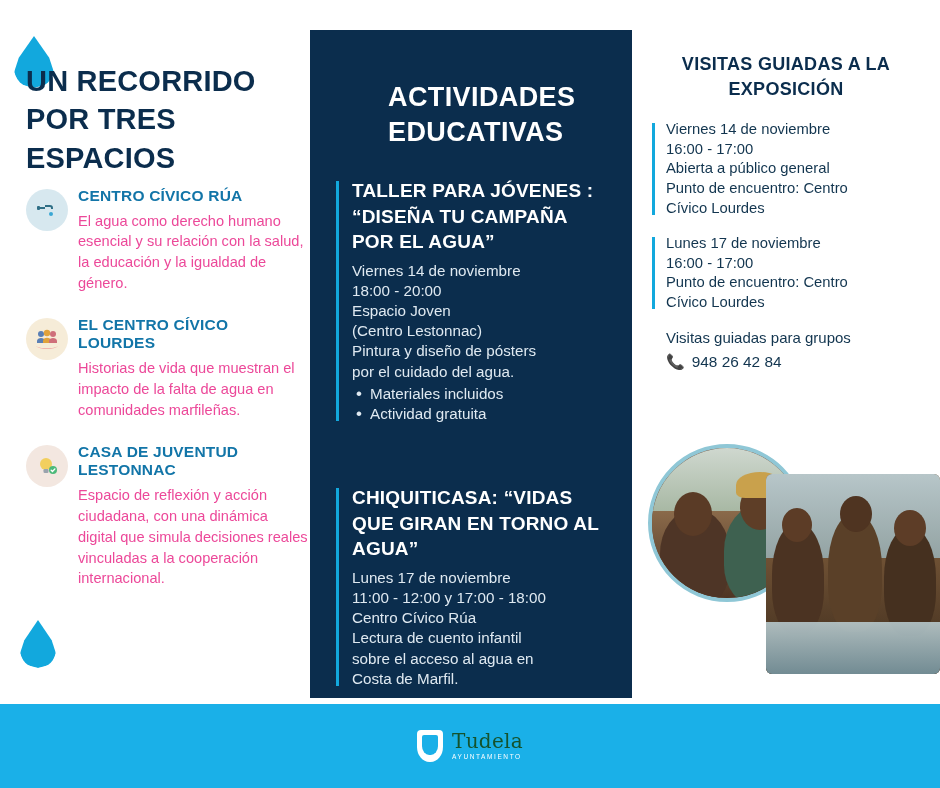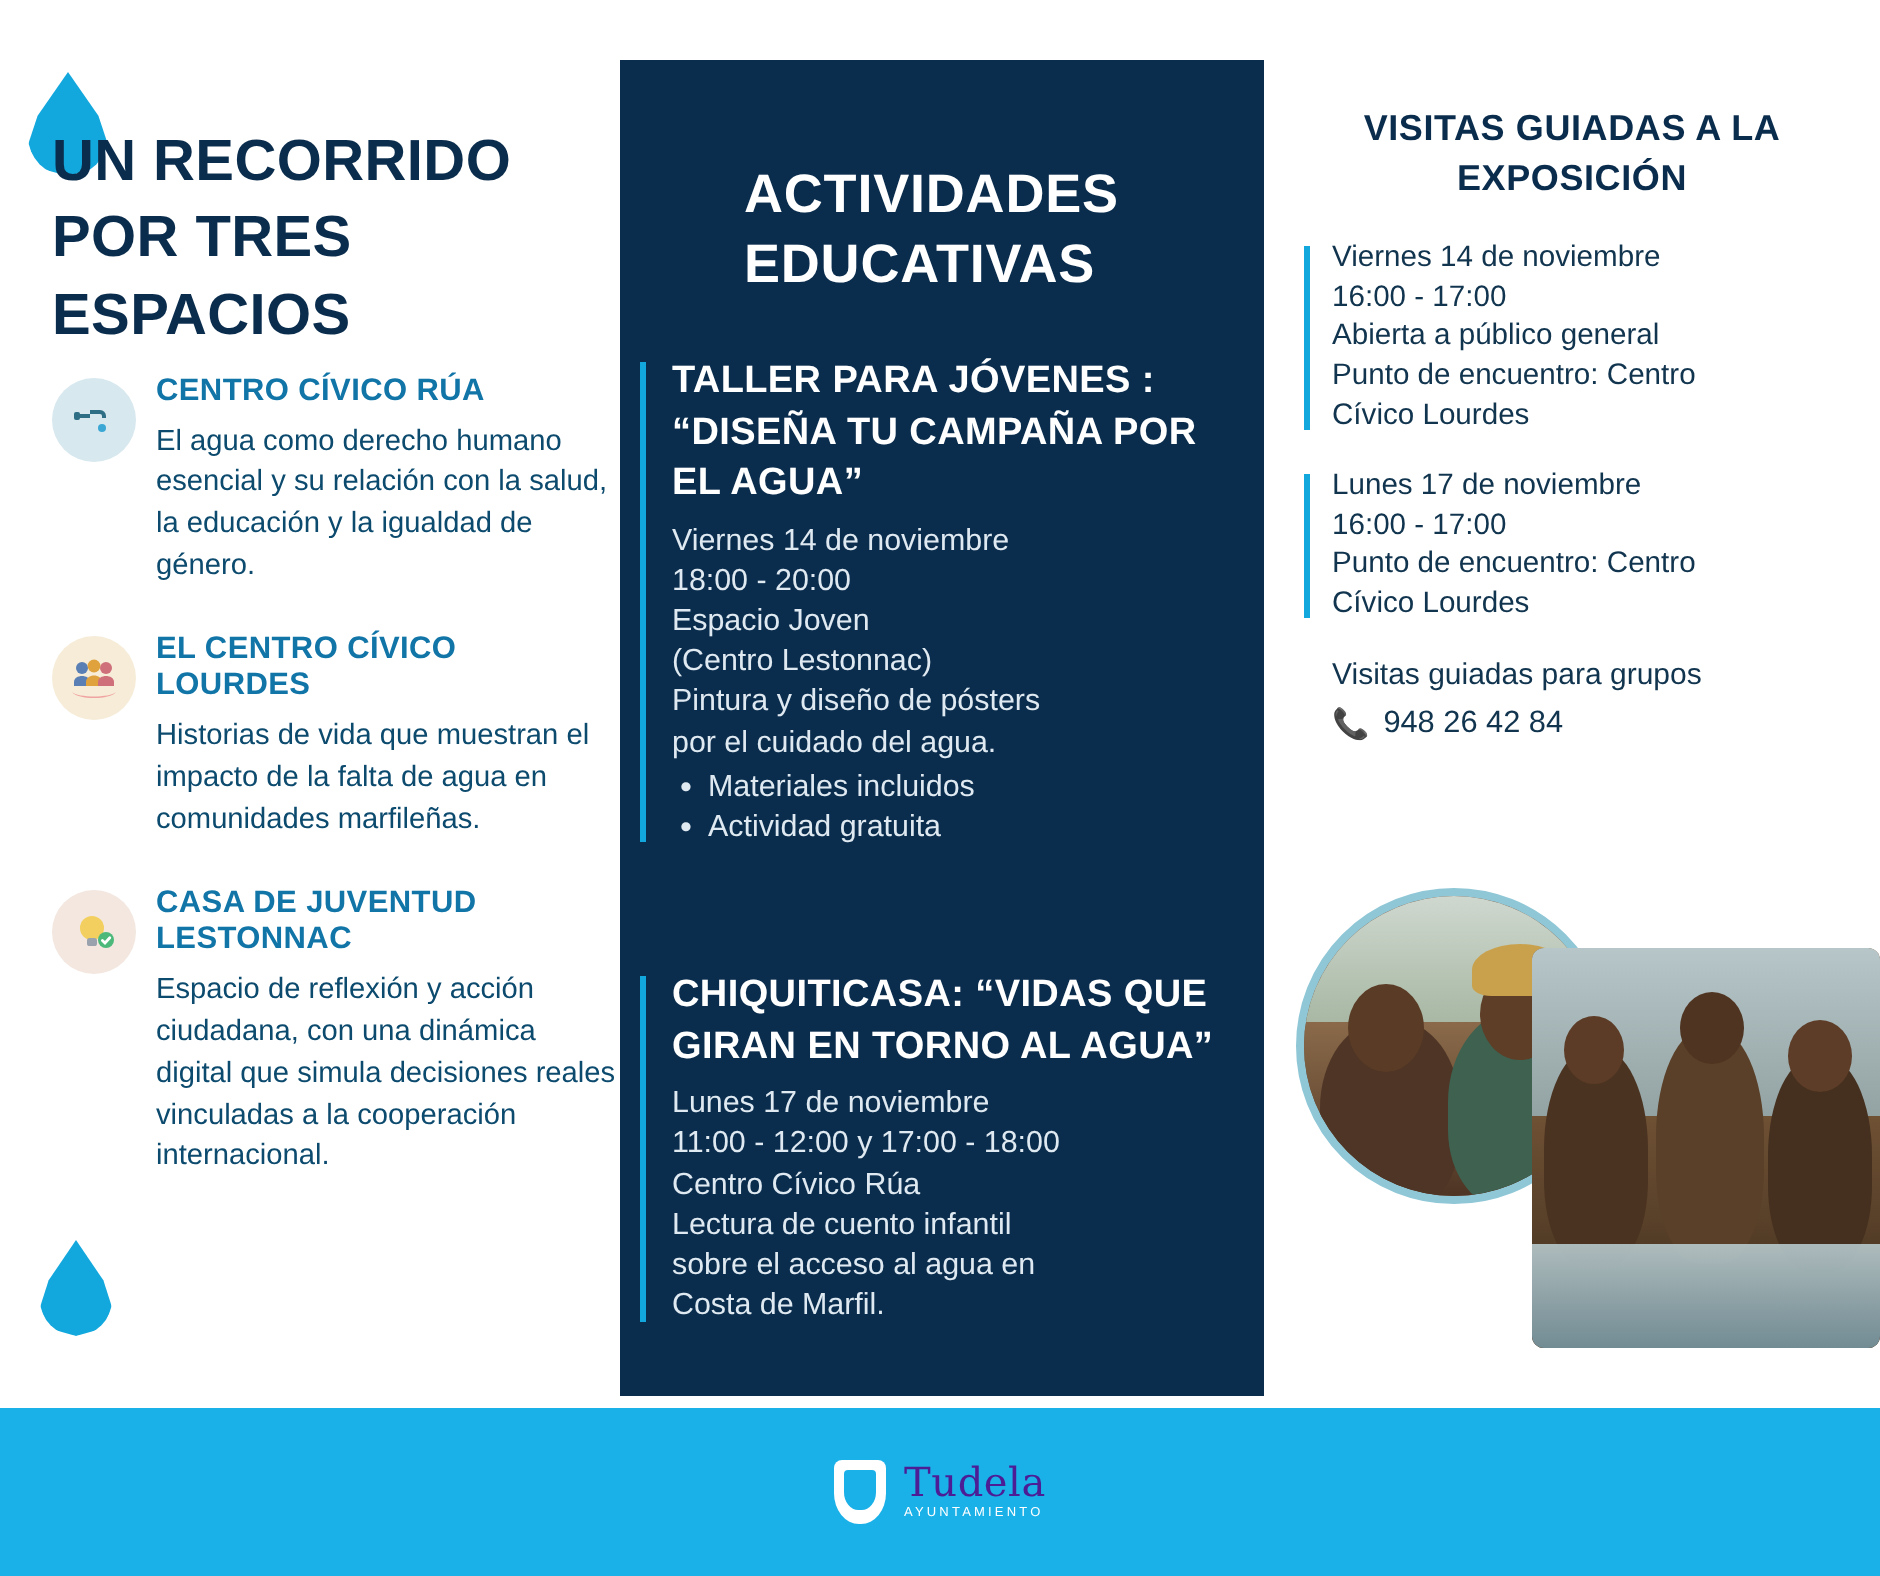--- a/index.html
+++ b/index.html
@@ -63,32 +63,32 @@
   .item-body { flex: 1 1 auto; }
   .item-head {
     color: #1275a8;
     font-weight: bold;
     font-size: 15.5px;
     line-height: 1.22;
     margin-bottom: 5px;
     letter-spacing: .2px;
   }
   .item-text {
-    color: #0c4a6e;
+    color: #ec4899;
     font-size: 14.6px;
     line-height: 1.42;
   }
 
   
   .col-center {
     position: absolute;
     left: 310px; top: 30px;
     width: 322px; height: 668px;
     background: #0b2d4d;
-    padding: 26px 24px 20px 10px;
+    padding: 26px 24px 20px 26px;
   }
   .center-title {
     color: #ffffff;
     font-weight: bold;
     font-size: 27px;
     line-height: 1.3;
     margin-left: 52px;
     margin-top: 24px;
     letter-spacing: .4px;
   }
@@ -241,21 +241,21 @@
   }
   .crest::after {
     content: "";
     position: absolute;
     left: 5px; top: 5px; right: 5px; bottom: 7px;
     border-radius: 2px 2px 45% 45%;
     background: #1ab0e8;
   }
   .footer-text { display: flex; flex-direction: column; line-height: 1; }
   .footer-name {
-    color: #4c1d95;
+    color: #14532d;
     font-family: "DejaVu Serif", serif;
     font-size: 20px;
     letter-spacing: .3px;
   }
   .footer-sub {
     color: #ffffff;
     font-size: 6.5px;
     letter-spacing: 1.6px;
     margin-top: 3px;
   }

